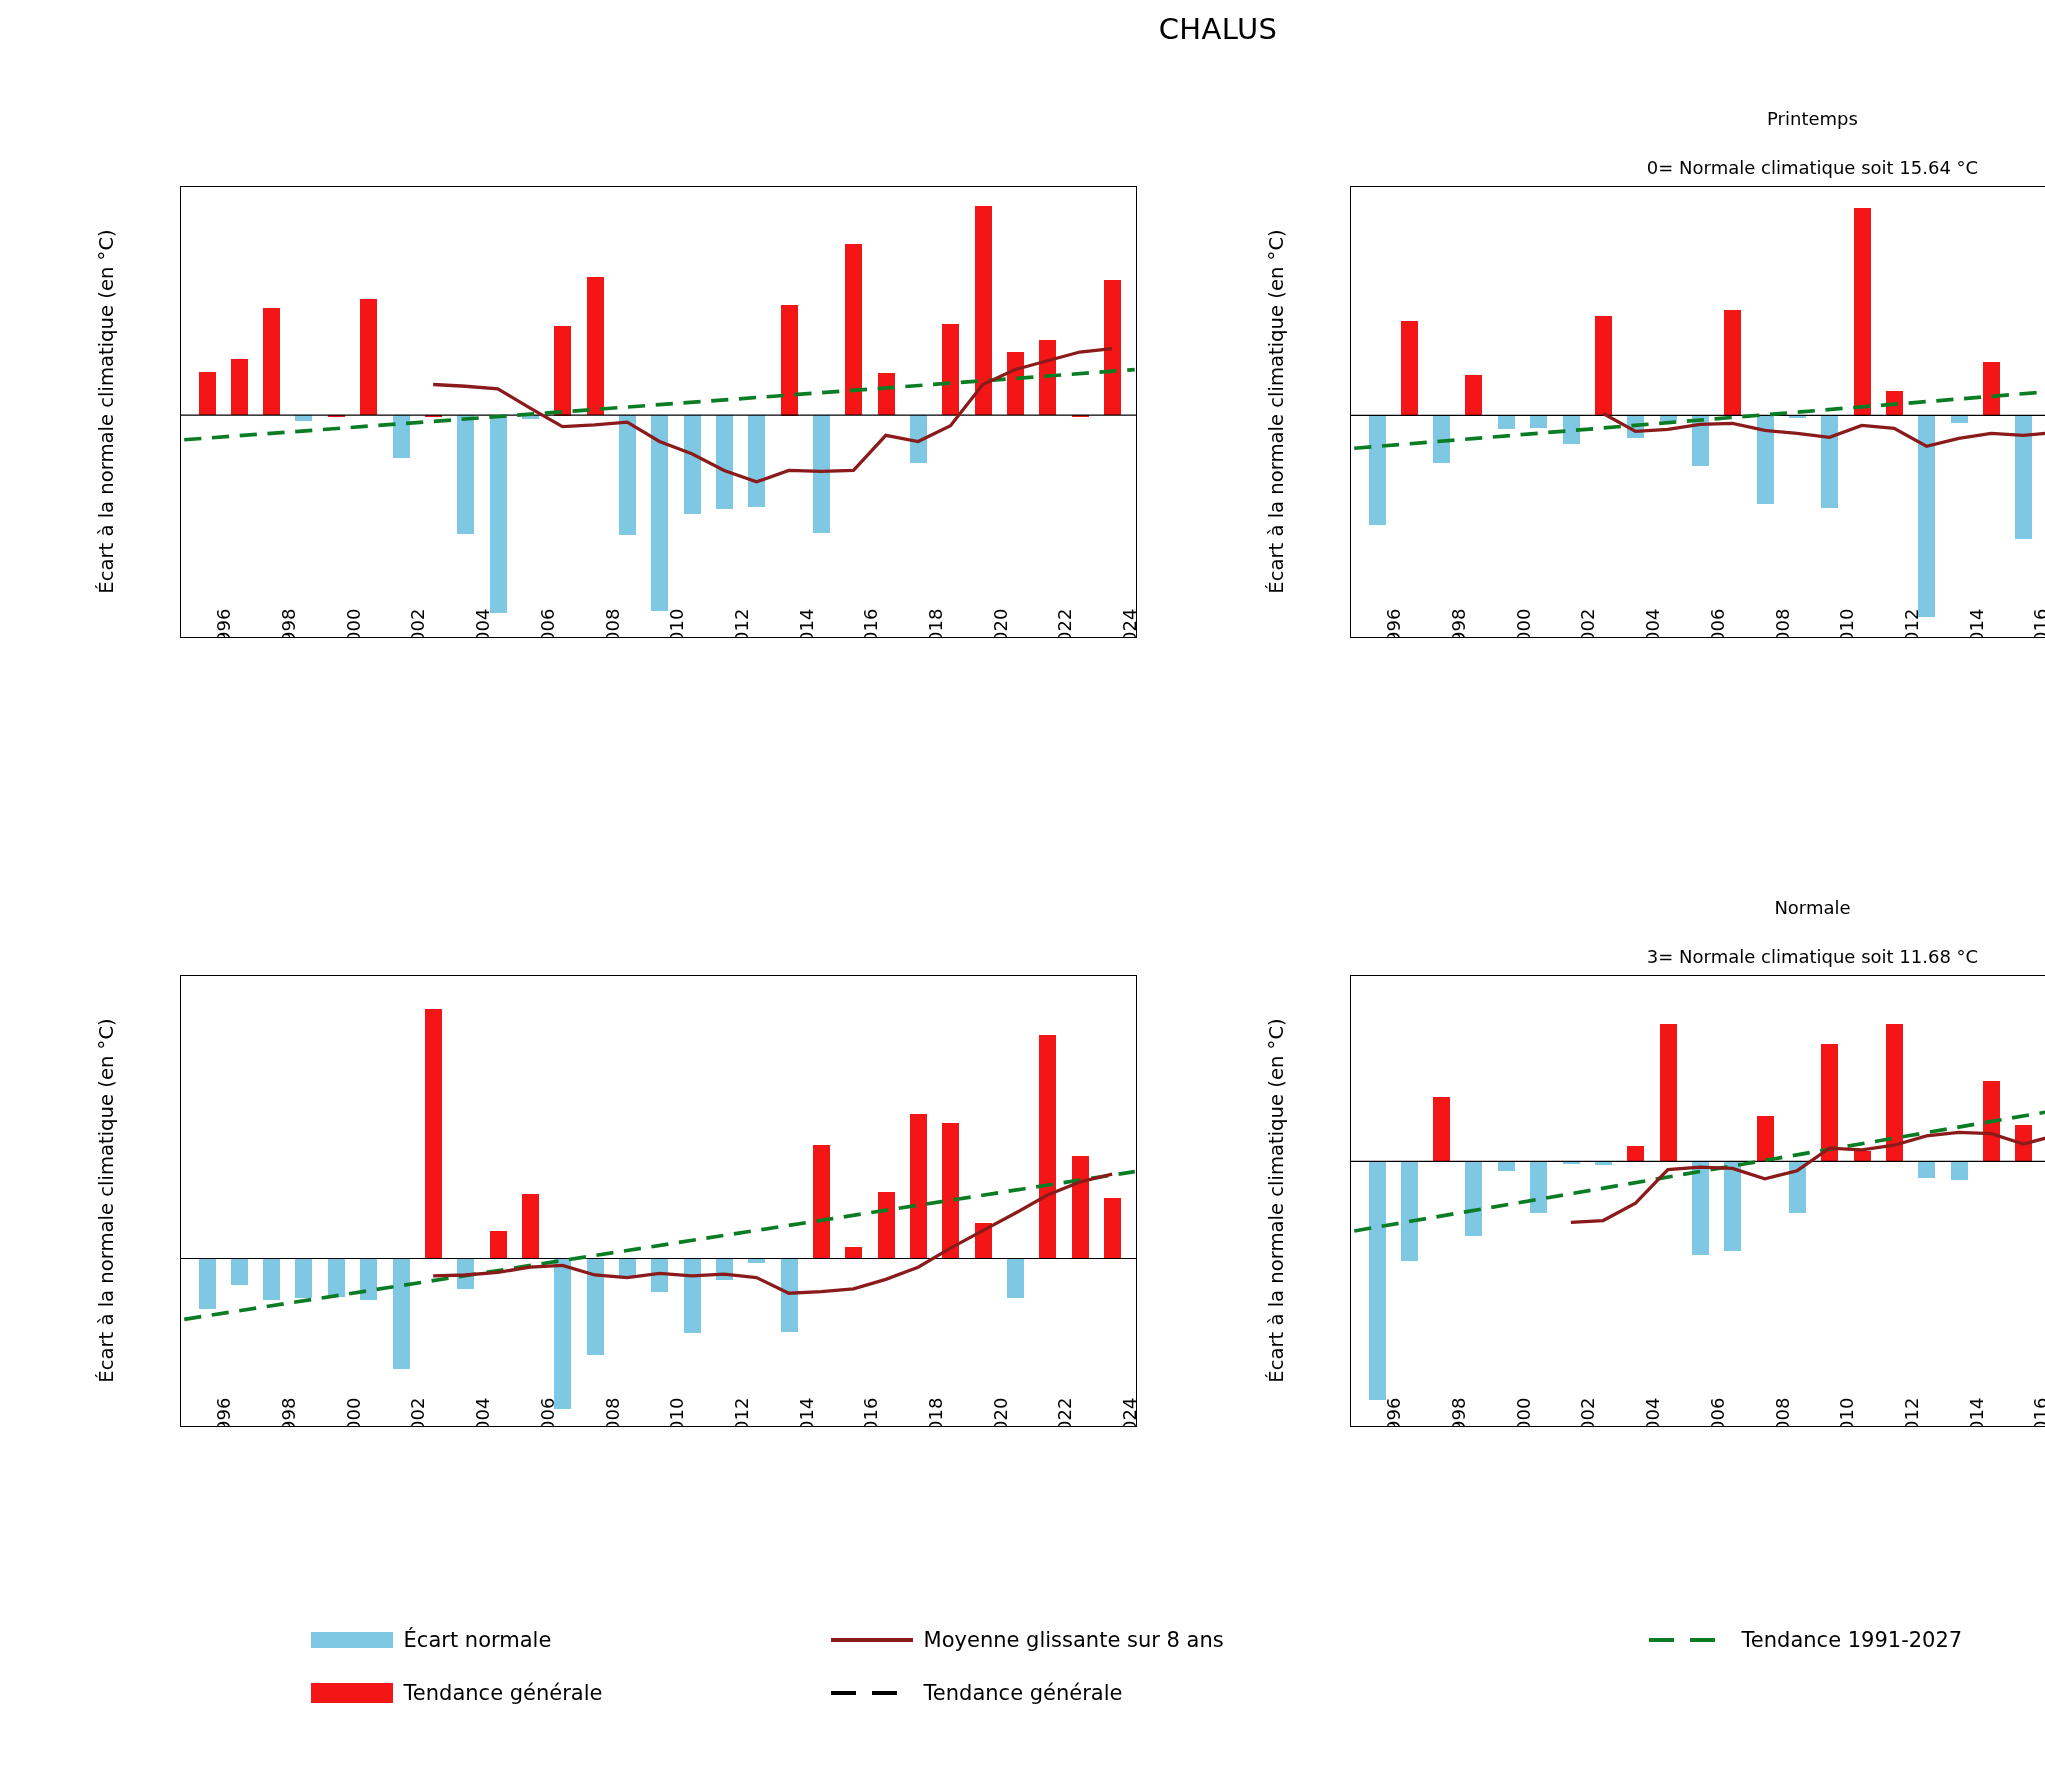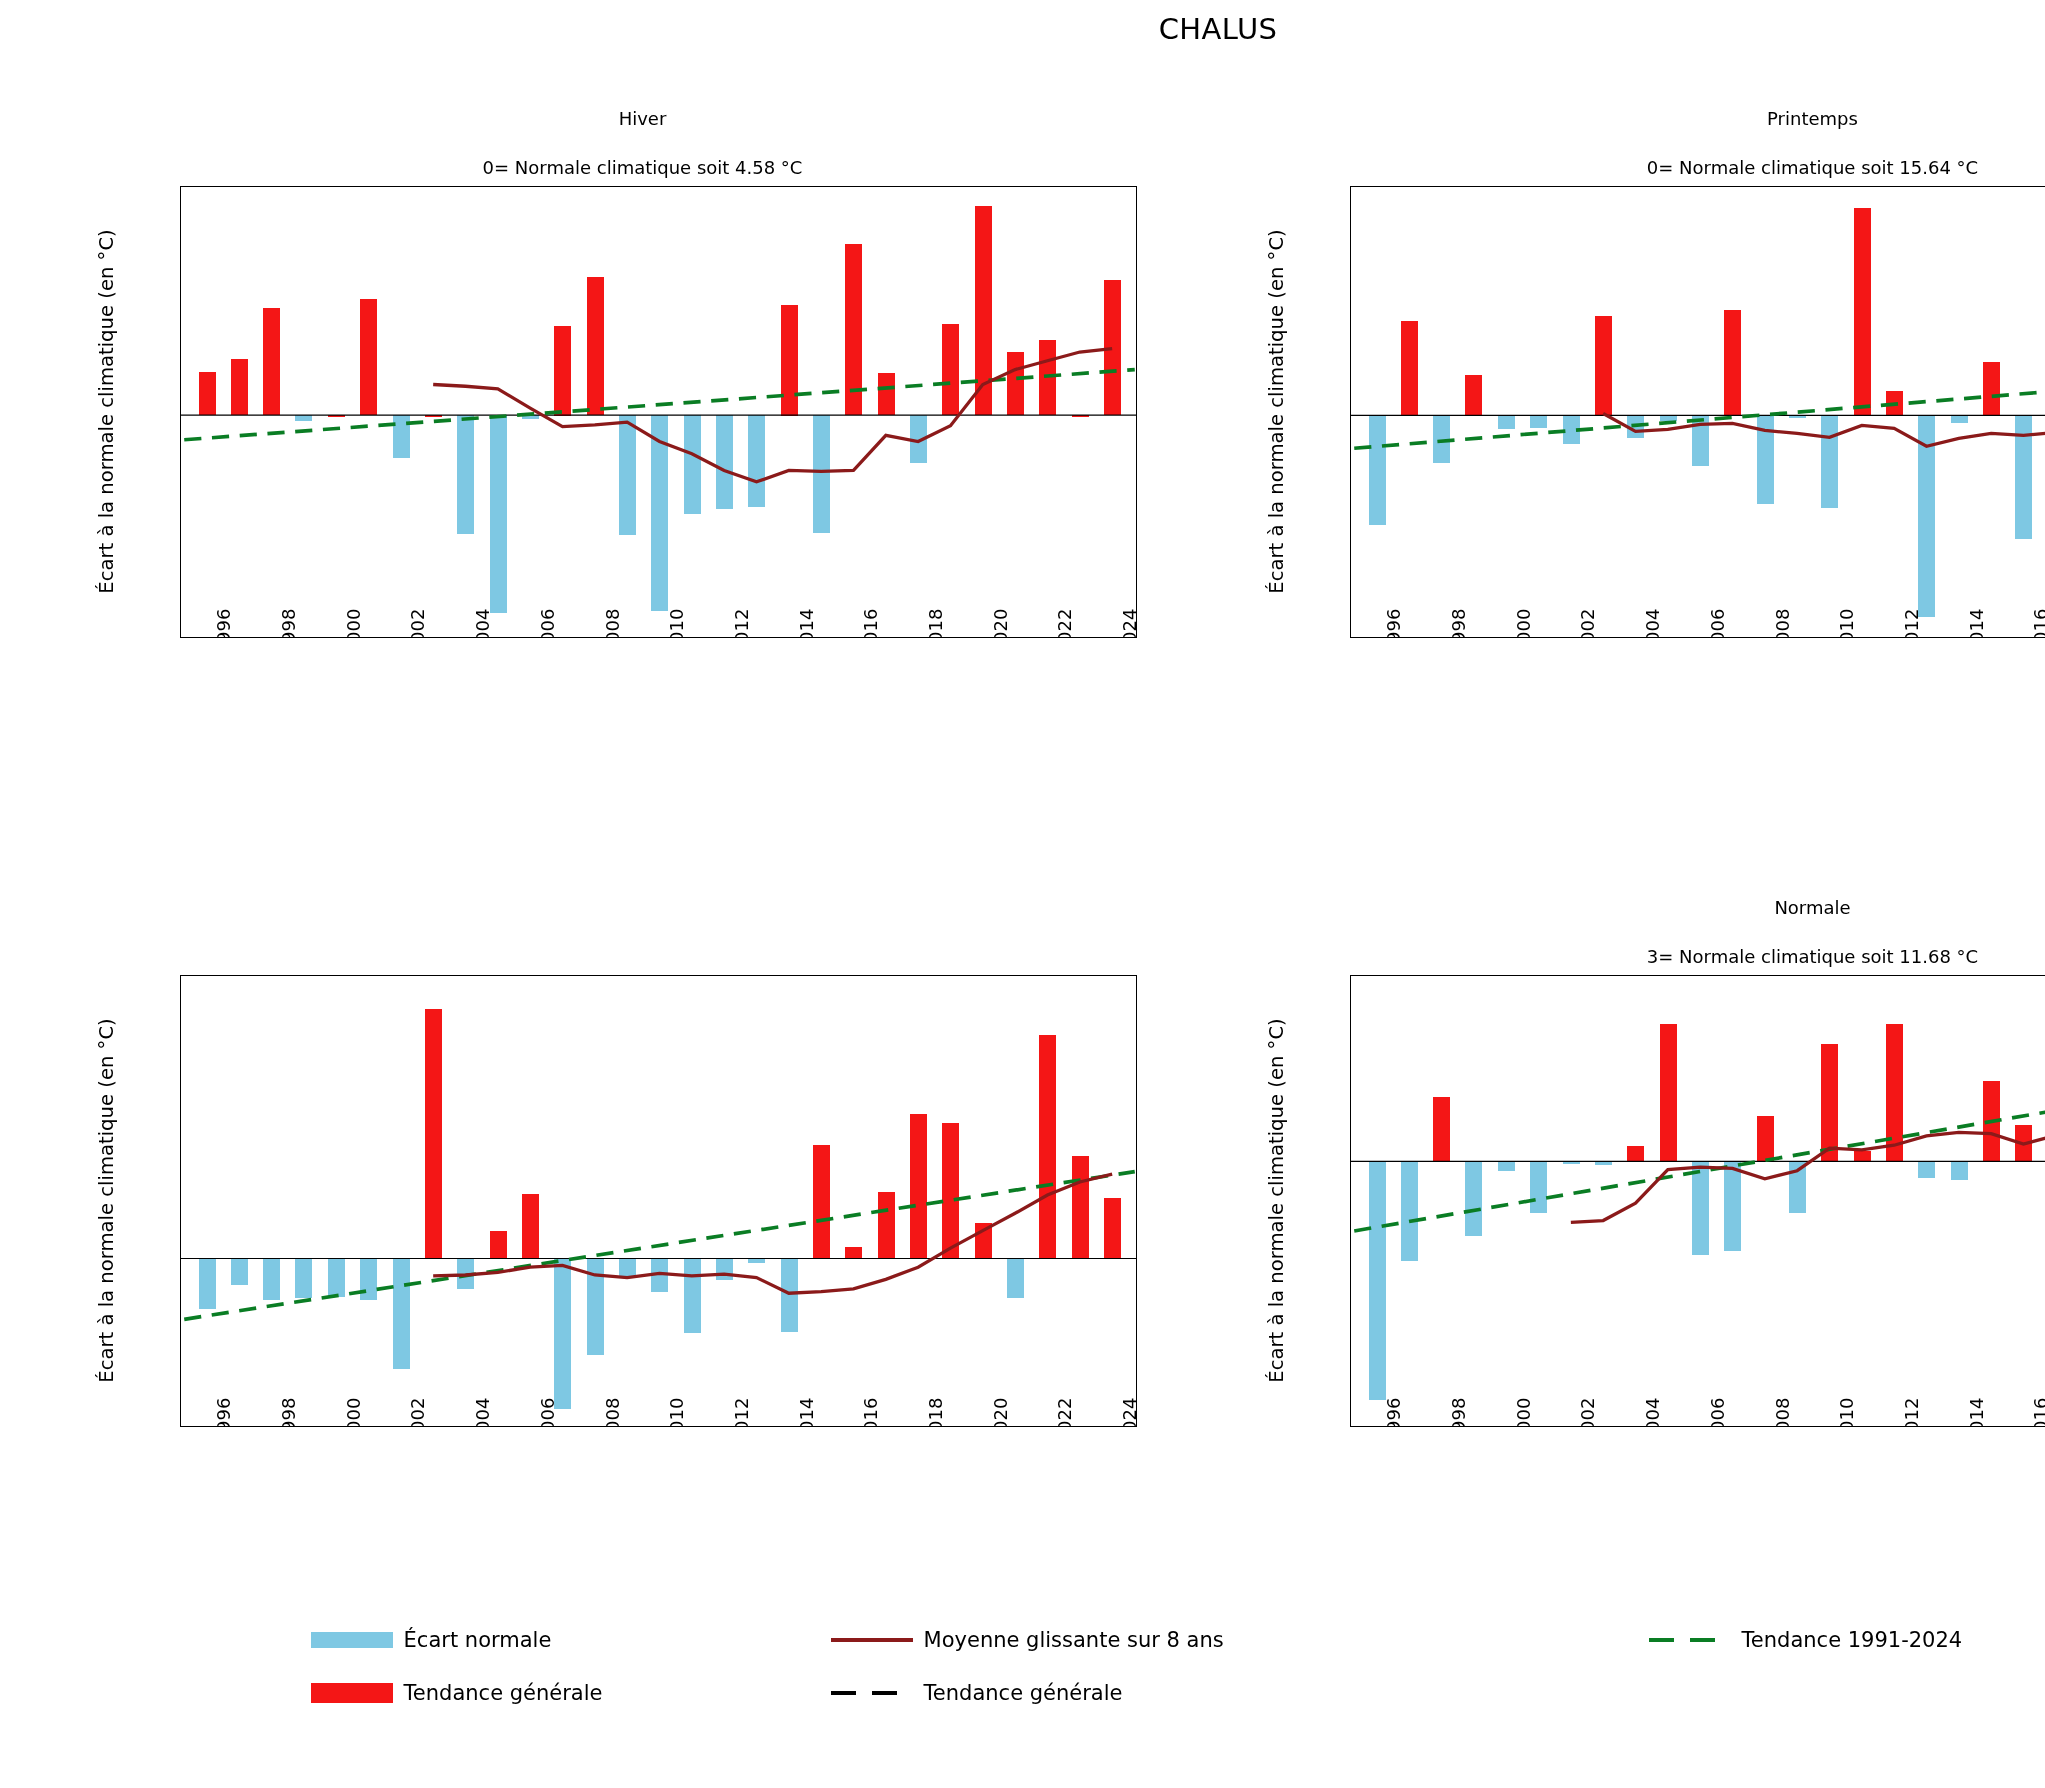--- a/index.html
+++ b/index.html
@@ -24,25 +24,20 @@
   .leg-label{margin-left:10.6px;white-space:nowrap;}
 </style>
 </head>
 <body>
 
 <div class="page">
 
   <div class="main-title">CHALUS</div>
 
   <div class="panel" id="panel-0" style="left:131px;top:82px;width:1023px;height:687px;">
-    <div class="panel-title">
-      <span>Hiver</span><br>
-      <span>0= Normale climatique soit 4.58 °C</span><br>
-      <span>Tendance 1991-2024: 0.03 °C par an, non significative</span>
-    </div>
   <div class="ylabel" style="left: -434px; top: 318px; width: 818px; text-align: center; transform: rotate(-90deg);">Écart à la normale climatique (en °C)</div>
       <div class="plot" style="left: 49px; top: 104px; width: 957px; height: 452px;">
         <div class="ytick" style="top: 404px;">−2</div>
         <div class="ytickmark" style="top: 404px;"></div>
         <div class="ytick" style="top: 316px;">−1</div>
         <div class="ytickmark" style="top: 316px;"></div>
         <div class="ytick" style="top: 228px;">0</div>
         <div class="ytickmark" style="top: 228px;"></div>
         <div class="ytick" style="top: 140px;">1</div>
         <div class="ytickmark" style="top: 140px;"></div>
@@ -351,18 +346,18 @@
     <div class="leg-item" style="left:520px;top:4.1px;">
       <span class="leg-swatch" style="width:82px;height:3.3px;background:#8b1a1a;"></span>
       <span class="leg-label">Moyenne glissante sur 8 ans</span>
     </div>
     <div class="leg-item" style="left:520px;top:57px;">
       <span class="leg-swatch" style="width:82px;height:4.1px;background:repeating-linear-gradient(to right,#000 0 25px,transparent 25px 41px);"></span>
       <span class="leg-label">Tendance générale</span>
     </div>
     <div class="leg-item" style="left:1338px;top:4.1px;">
       <span class="leg-swatch" style="width:82px;height:4.1px;background:repeating-linear-gradient(to right,#0a7d24 0 25px,transparent 25px 41px);"></span>
-      <span class="leg-label">Tendance 1991-2024</span>
+      <span class="leg-label">Tendance 1991-2027</span>
     </div>
   </div>
 
 </div>
 
 
 </body></html>

